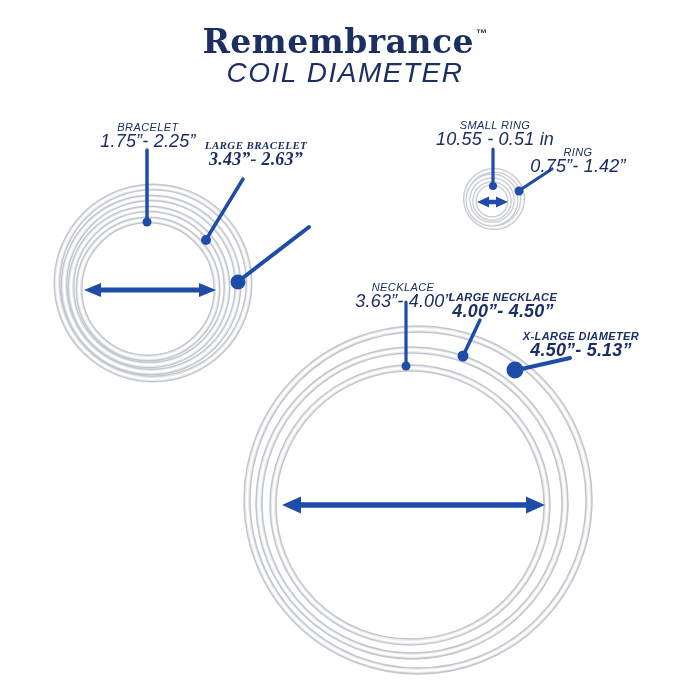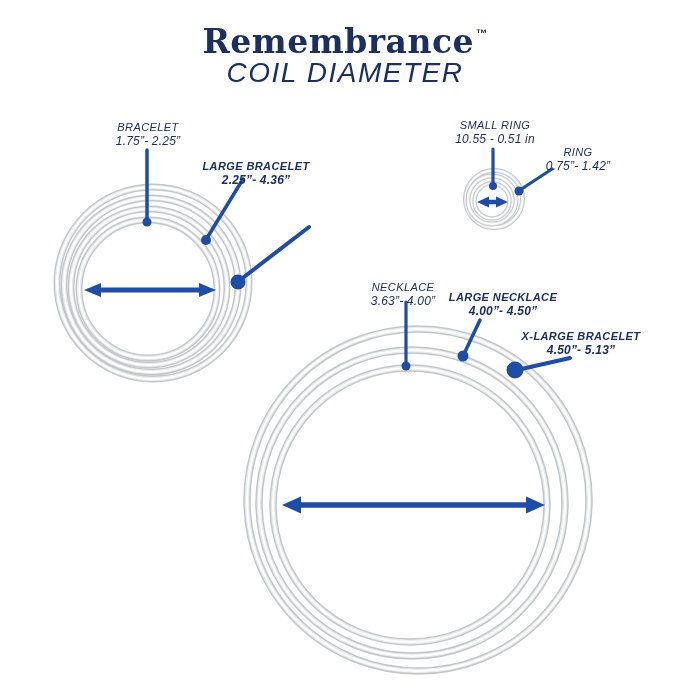--- a/index.html
+++ b/index.html
@@ -46,21 +46,21 @@
   .label {
     position: absolute;
     transform: translateX(-50%);
     text-align: center;
     color: #1c2f63;
     font-style: italic;
     white-space: nowrap;
     line-height: 14px;
   }
   .label .lname  { font-size: 11px; letter-spacing: 0.4px; }
-  .label .lrange { font-size: 12px; letter-spacing: 0.2px; }
+  .label .lrange { font-size: 18px; letter-spacing: 0.2px; }
   .label.base  { font-weight: 400; }
   .label.heavy { font-weight: 700; }
 </style>
 </head>
 <body>
 
 <div id="canvas">
 
   <svg id="diagram-svg" width="700" height="700" viewBox="0 0 700 700">
 
@@ -145,23 +145,23 @@
   <div class="brand">
     <span>Remembrance</span><sup class="tm">™</sup>
   </div>
   <div class="subtitle">COIL DIAMETER</div>
 
   <div class="label base" style="left:148px; top:120px;">
     <div class="lname">BRACELET</div>
     <div class="lrange">1.75”- 2.25”</div>
   </div>
 
-  <div class="label heavy" style="left:256px; top:159px;">
+  <div class="label heavy" style="left:256px; top:138px;font-family:Liberation Serif, serif;">
     <div class="lname">LARGE BRACELET</div>
-    <div class="lrange">2.25”- 4.36”</div>
+    <div class="lrange">3.43”- 2.63”</div>
   </div>
 
 
   <div class="label base" style="left:495px; top:118px;">
     <div class="lname">SMALL RING</div>
     <div class="lrange">10.55 - 0.51 in</div>
   </div>
 
   <div class="label base" style="left:578px; top:145px;">
     <div class="lname">RING</div>
@@ -172,17 +172,17 @@
     <div class="lname">NECKLACE</div>
     <div class="lrange">3.63”- 4.00”</div>
   </div>
 
   <div class="label heavy" style="left:503px; top:290px;text-align:center;">
     <div class="lname">LARGE NECKLACE</div>
     <div class="lrange">4.00”- 4.50”</div>
   </div>
 
   <div class="label heavy" style="left:581px; top:329px;">
-    <div class="lname">X-LARGE BRACELET</div>
+    <div class="lname">X-LARGE DIAMETER</div>
     <div class="lrange">4.50”- 5.13”</div>
   </div>
 
 </div>
 
 </body></html>

